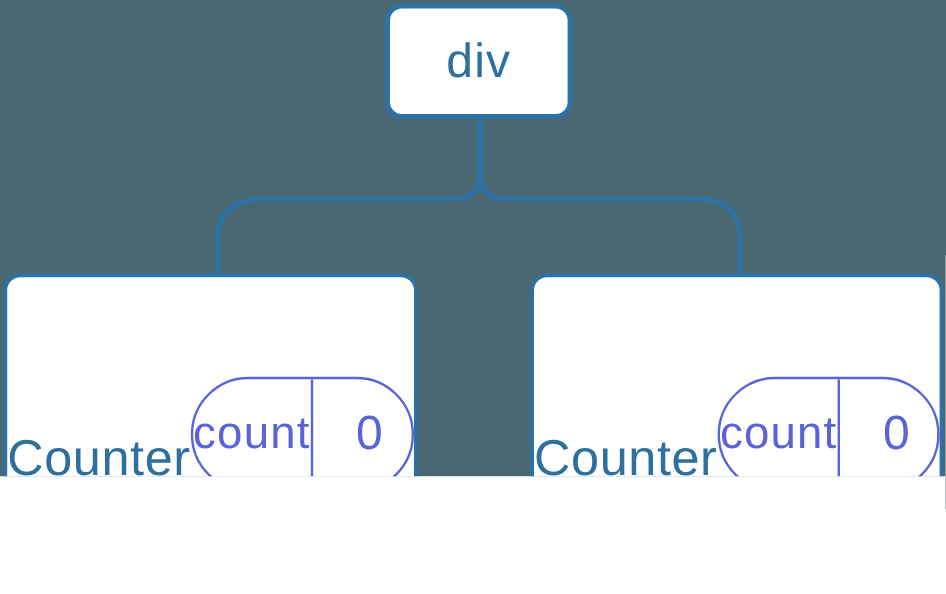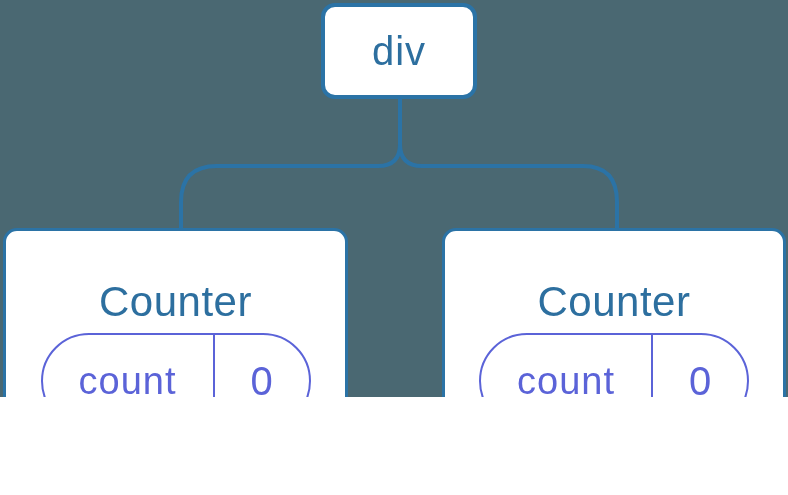--- a/index.html
+++ b/index.html
@@ -48,21 +48,20 @@
   .card {
     position: absolute;
     top: 228px;
     width: 345px;
     height: 261px;
     box-sizing: border-box;
     background: var(--card-bg, #ffffff);
     border: 3px solid var(--line-blue, #2b73a6);
     border-radius: 14px;
     display: flex;
-    flex-direction: column;
     align-items: center;
   }
   .card-left  { left: 3px; }
   .card-right { left: 442px; width: 344px; }
   .card-title {
     margin-top: 46px;
     height: 50px;
     line-height: 50px;
     font-size: 42px;
     font-weight: 500;

